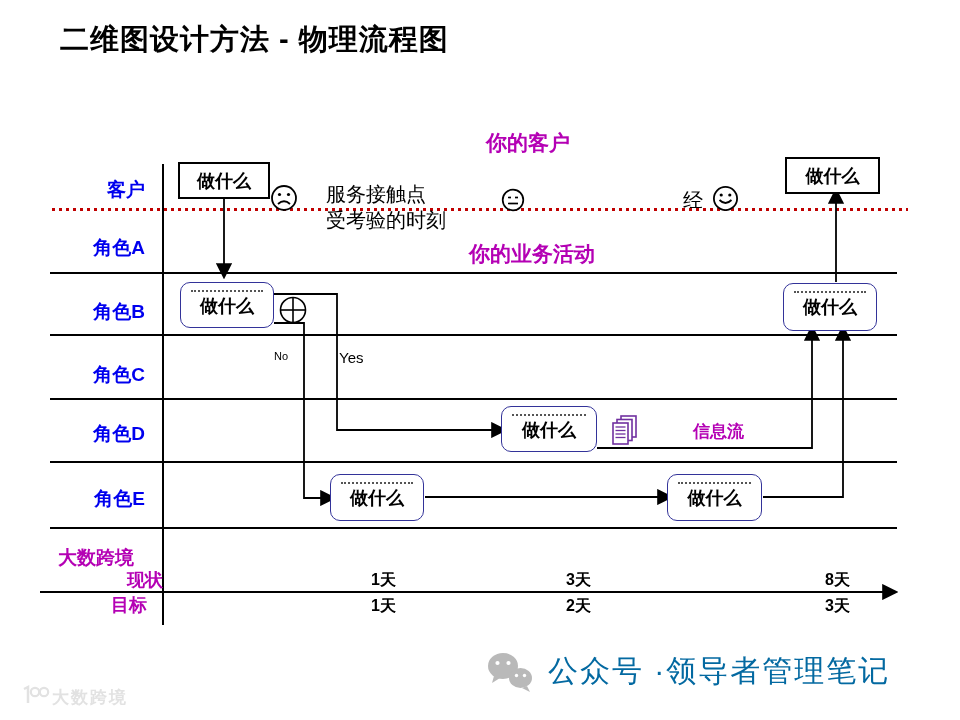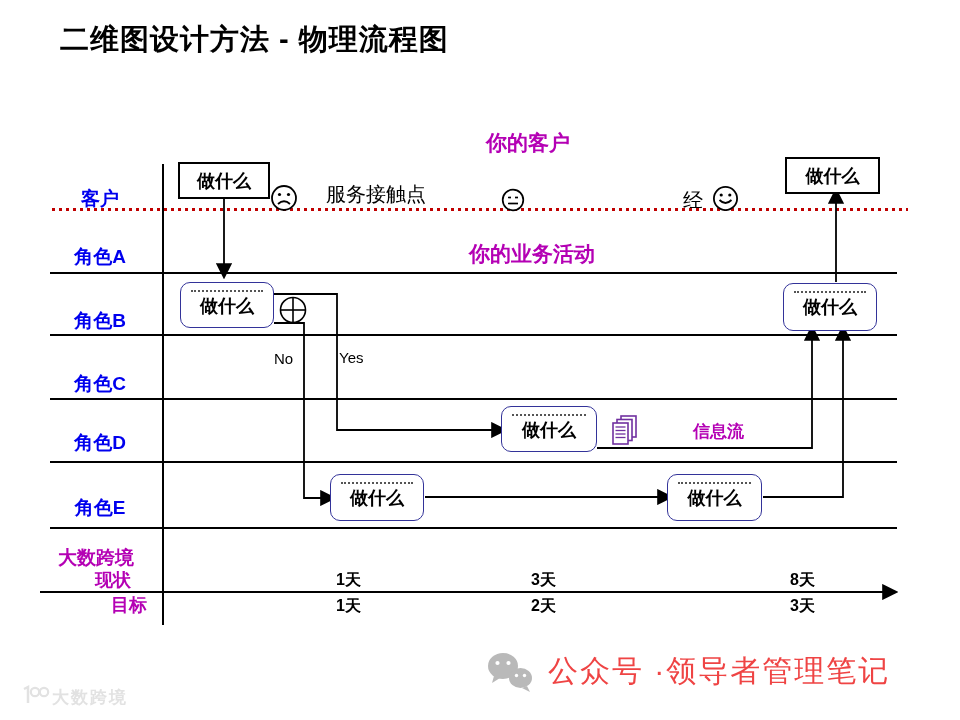--- a/index.html
+++ b/index.html
@@ -13,42 +13,42 @@
     position:absolute; left:60px; top:20px; font-size:29px; font-weight:bold;
     color:#000; letter-spacing:1px; white-space:nowrap;
   }
   .hline { position:absolute; height:2px; background:#000; }
   .vline { position:absolute; width:2px; background:#000; }
   .redline {
     position:absolute; left:52px; top:208px; width:856px; height:3px;
     background:repeating-linear-gradient(to right,#C00000 0 3px,transparent 3px 7px);
   }
   .lane-label {
-    position:absolute; left:55px; width:90px; text-align:center;
-    color:#0000EE; font-weight:bold; font-size:19px; white-space:nowrap;margin-top:9px;
+    position:absolute; left:55px; width:90px; text-align:right;
+    color:#0000EE; font-weight:bold; font-size:19px; white-space:nowrap;
   }
   .mag { position:absolute; color:#B400B4; font-weight:bold; white-space:nowrap; }
   .blk { position:absolute; color:#000; font-weight:normal; white-space:nowrap; }
   .box-k {
     position:absolute; background:#fff; border:2px solid #000;
     display:flex; align-items:center; justify-content:center;
     font-size:18px; font-weight:bold; color:#000; z-index:5;
   }
   .box-r {
     position:absolute; background:#fff; border:1.5px solid #333399; border-radius:10px;
     display:flex; flex-direction:column; align-items:center; justify-content:flex-start;
     z-index:5;
   }
   .dotrow { margin-top:7px; width:78%; border-top:2px dotted #555; }
   .box-r .lbl { margin-top:2px; font-size:18px; font-weight:bold; color:#000; }
   .icon-abs { position:absolute; z-index:4; }
   .connectors { position:absolute; left:0; top:0; z-index:3; }
-  .timeval { position:absolute; width:60px; text-align:left; color:#000; font-weight:bold; font-size:16px; }
+  .timeval { position:absolute; width:60px; text-align:right; color:#000; font-weight:bold; font-size:16px; }
   .wm-text {
-    position:absolute; left:548px; top:651px; font-size:30px; color:#ef4444;
+    position:absolute; left:548px; top:651px; font-size:30px; color:#0369a1;
     letter-spacing:2px; white-space:nowrap;
   }
   .logo-text {
     position:absolute; left:52px; top:686px; font-size:17px; font-weight:bold;
     color:#e2e2e2; letter-spacing:2px; white-space:nowrap;
   }
 </style>
 </head>
 <body>
 
@@ -84,28 +84,29 @@
   <div class="lane-label" style="top:235px">角色A</div>
   <div class="lane-label" style="top:299px">角色B</div>
   <div class="lane-label" style="top:362px">角色C</div>
   <div class="lane-label" style="top:421px">角色D</div>
   <div class="lane-label" style="top:486px">角色E</div>
 
   <div class="mag" style="left:486px;top:129px;font-size:21px">你的客户</div>
   <div class="mag" style="left:469px;top:240px;font-size:21px">你的业务活动</div>
   <div class="mag" style="left:693px;top:420px;font-size:17px">信息流</div>
   <div class="mag" style="left:58px;top:545px;font-size:19px">大数跨境</div>
-  <div class="mag" style="left:95px;top:568px;width:68px;font-size:18px">现状</div>
+  <div class="mag" style="left:95px;top:568px;width:68px;text-align:right;font-size:18px">现状</div>
   <div class="mag" style="left:95px;top:593px;width:68px;text-align:center;font-size:18px">目标</div>
 
   <div class="blk" style="left:326px;top:181px;font-size:20px;line-height:26px">
     <div>服务接触点</div>
+    <div>受考验的时刻</div>
   </div>
   <div class="blk" style="left:683px;top:187px;font-size:20px">经</div>
-  <div class="blk" style="left:274px;top:350px;font-size:15px">No</div>
+  <div class="blk" style="left:274px;top:350px;font-size:11px">No</div>
   <div class="blk" style="left:339px;top:349px;font-size:15px">Yes</div>
 
   <div class="timeval" style="left:336px;top:570px">1天</div>
   <div class="timeval" style="left:531px;top:570px">3天</div>
   <div class="timeval" style="left:790px;top:570px">8天</div>
   <div class="timeval" style="left:336px;top:596px">1天</div>
   <div class="timeval" style="left:531px;top:596px">2天</div>
   <div class="timeval" style="left:790px;top:596px">3天</div>
 
   <svg class="icon-abs" style="left:270px;top:184px" width="28" height="28">

